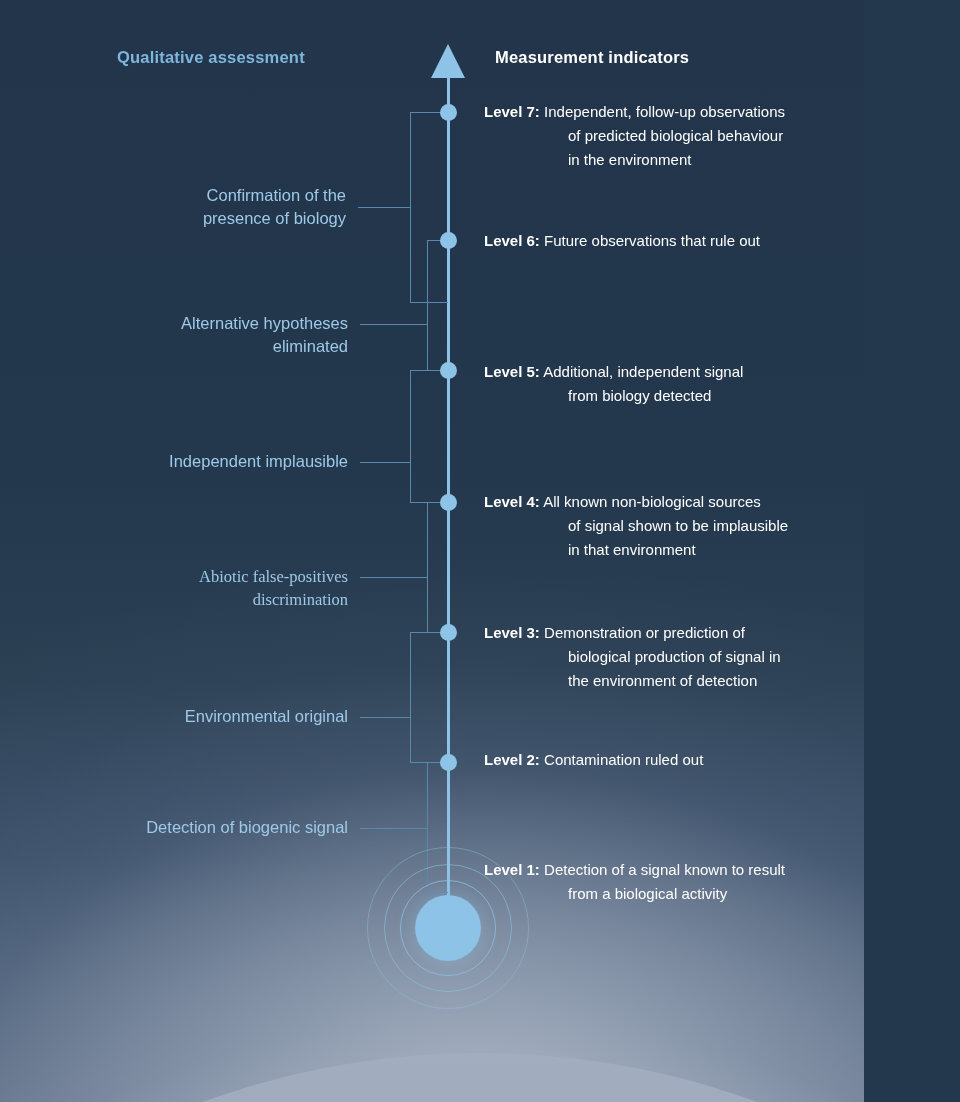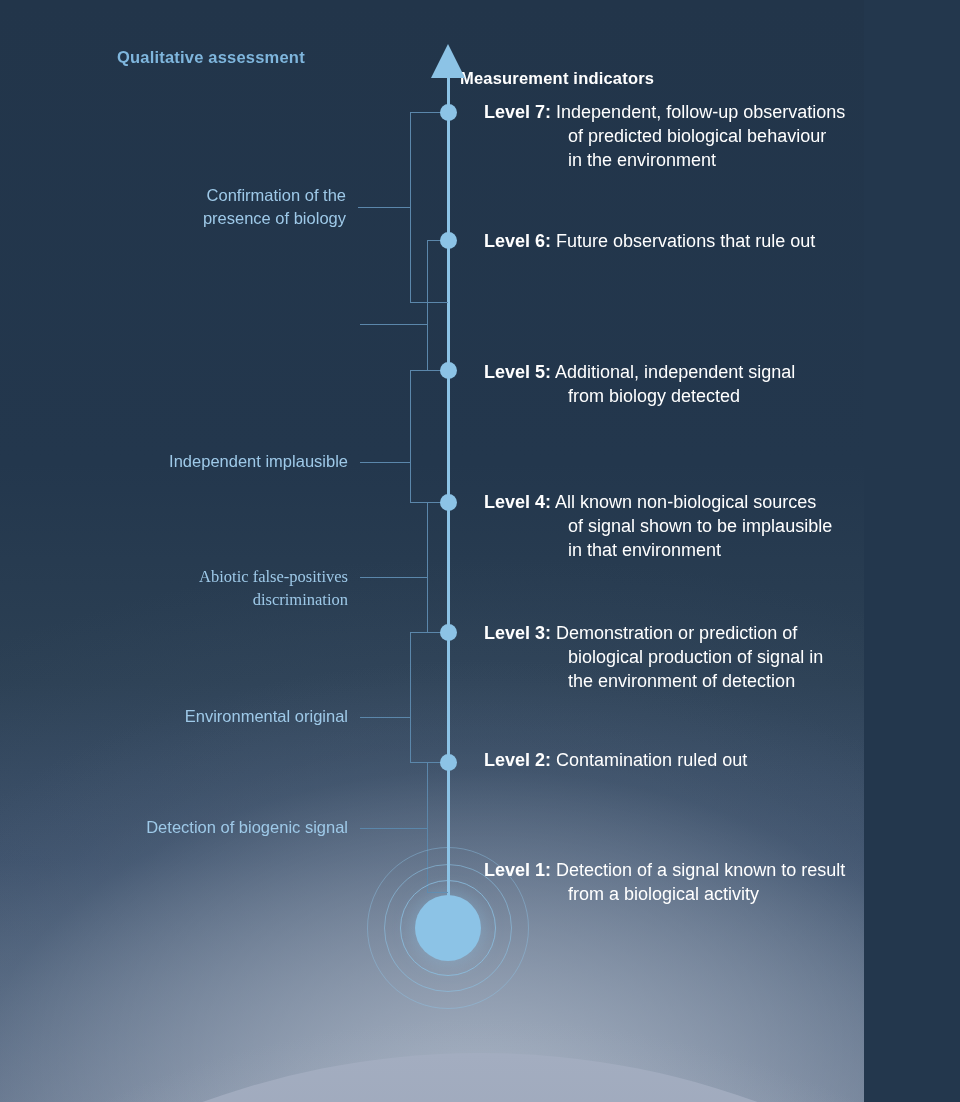--- a/index.html
+++ b/index.html
@@ -42,21 +42,21 @@
   }
   
   .hdr {
     position:absolute;
     font-weight:bold;
     font-size:16.5px;
     letter-spacing:0.2px;
     white-space:nowrap;
   }
   .hdr-left { left:117px; top:48px; color:#7fb6dd; }
-  .hdr-right { left:460px; top:48px; color:#ffffff;margin-top:21px; }
+  .hdr-right { left:495px; top:48px; color:#ffffff; }
 
   
   .axis-line {
     position:absolute;
     left:447px;
     top:72px;
     width:3px;
     height:840px;
     background:#8cc3e6;
     border-radius:2px;
@@ -112,21 +112,21 @@
     text-align:right;
     white-space:pre-line;
   }
   .leader { position:absolute; height:1.3px; background:#5b87ab; }
 
   
   .mitem {
     position:absolute;
     left:484px;
     color:#ffffff;
-    font-size:18px;
+    font-size:15px;
     line-height:24px;
     width:440px;
   }
   .mitem .lvl { font-weight:bold; }
   .mitem .body { display:inline; }
   .mitem .cont { display:block; padding-left:84px; }
 </style>
 </head>
 <body>
 
@@ -193,20 +193,22 @@
 
   <div class="orb-wrap">
     <div class="ring r3"></div>
     <div class="ring r2"></div>
     <div class="ring r1"></div>
     <div class="orb"></div>
   </div>
 
   <div class="qlabel" style="left:60px; top:184px; width:286px;">Confirmation of the
 presence of biology</div>
+  <div class="qlabel" style="left:60px; top:312px; width:288px;">Alternative hypotheses
+eliminated</div>
   <div class="qlabel" style="left:60px; top:450px; width:288px;">Independent implausible</div>
   <div class="qlabel" style="left:60px; top:565px; width:288px;font-family:Liberation Serif, serif;">Abiotic false-positives
 discrimination</div>
   <div class="qlabel" style="left:60px; top:705px; width:288px;">Environmental original</div>
   <div class="qlabel" style="left:40px; top:816px; width:308px;">Detection of biogenic signal</div>
 
   <div class="mitem" style="top:100px;">
     <span class="lvl">Level 7:</span>
     <span class="body">Independent, follow-up observations</span>
     <span class="cont">of predicted biological behaviour</span>

